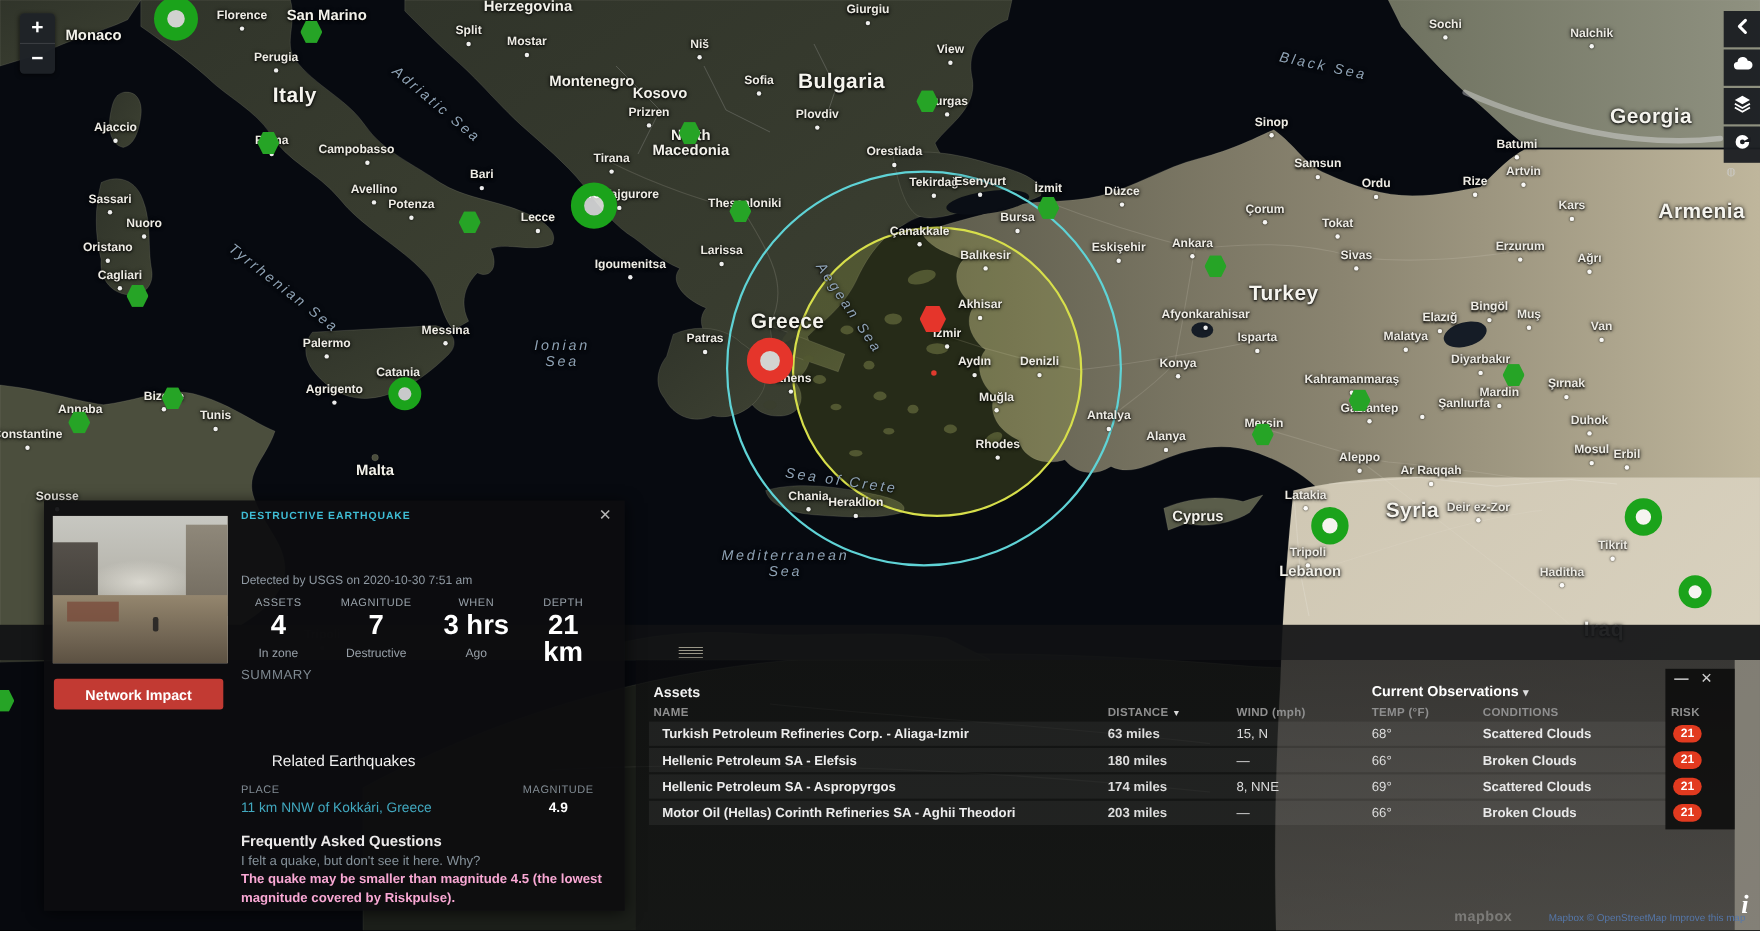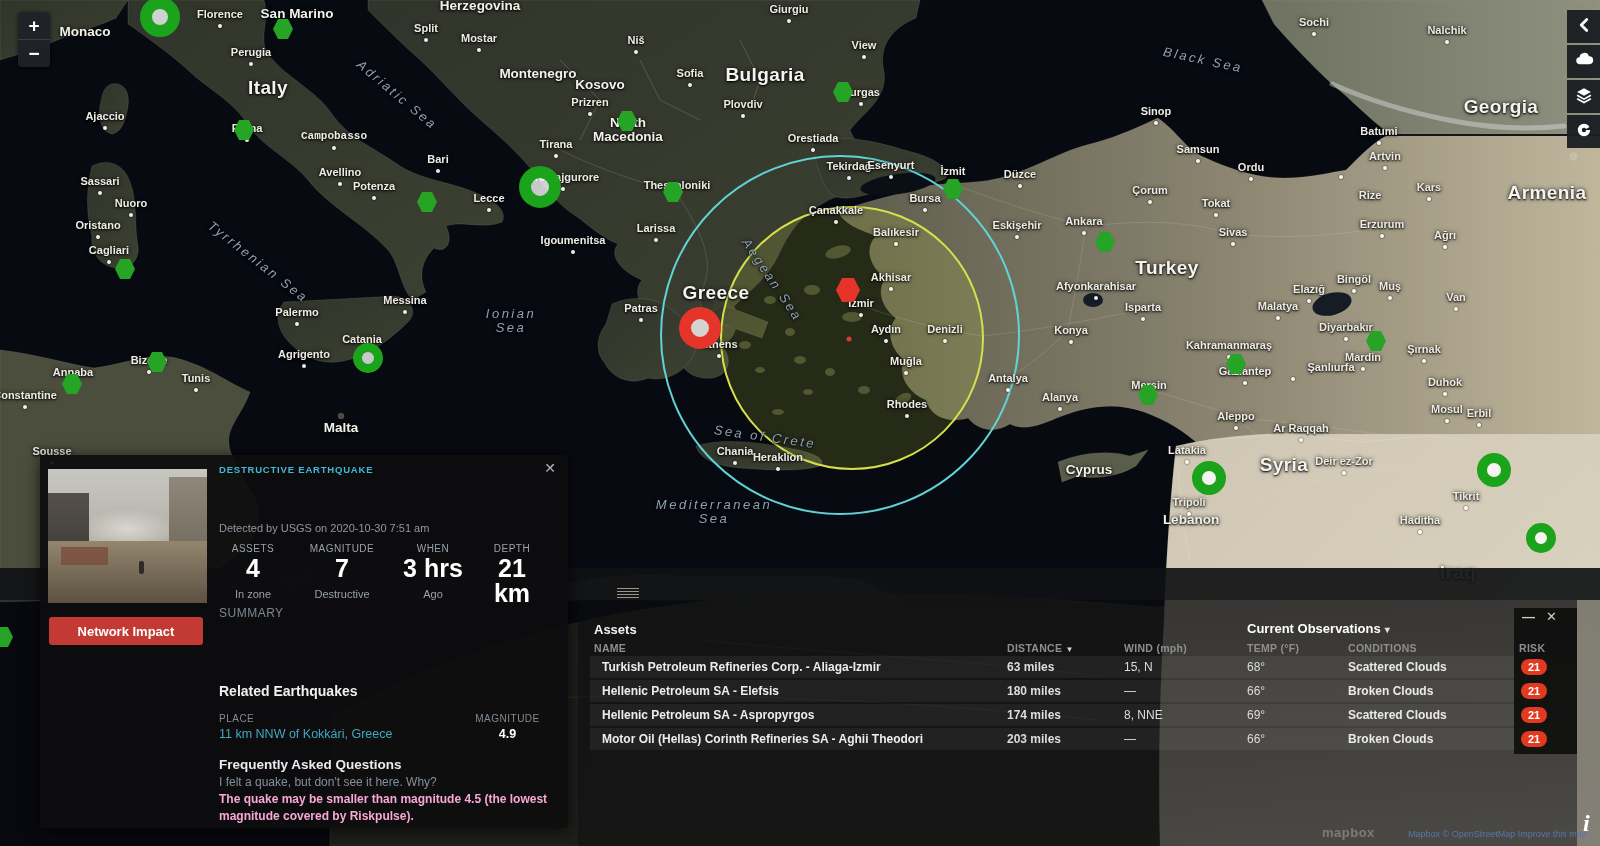--- a/index.html
+++ b/index.html
@@ -73,21 +73,21 @@
   #pp-category{top:9px;font-size:9.5px;font-weight:700;letter-spacing:.8px;color:#3fbcd4;}
   #pp-title{top:19px;font-size:21px;font-weight:600;color:#fff;line-height:1.12;}
   #pp-detected{top:67px;font-size:11px;color:#8f99a2;}
   .stat{position:absolute;text-align:center;transform:translateX(-50%);}
   .stat .sl{font-size:10px;color:#9aa3ab;letter-spacing:.5px;}
   .stat .sv{font-size:25px;font-weight:700;color:#fff;margin-top:2px;line-height:1;}
   .stat .ss{font-size:11px;color:#98a0a8;margin-top:7px;}
   #pp-summary-h{top:151px;font-size:12px;color:#7e8890;letter-spacing:.5px;}
   #pp-summary{top:167px;font-size:12px;font-weight:600;color:#e4e6e8;line-height:1.45;}
   #pp-summary a{color:#41a8bf;text-decoration:none;cursor:pointer;}
-  #pp-related-h{top:228px;font-size:14px;font-weight:700;color:#f0f0f0;}
+  #pp-related-h{top:228px;font-size:14px;font-weight:400;color:#f0f0f0;margin-left:28px;}
   #pp-place-h{top:258px;font-size:10px;color:#828c94;letter-spacing:.5px;}
   #pp-mag-h{top:258px;left:420px;width:95px;font-size:10px;color:#828c94;letter-spacing:.5px;text-align:center;}
   #pp-place-link{top:272px;font-size:12.5px;color:#41a8bf;cursor:pointer;}
   #pp-mag-val{top:272px;left:420px;width:95px;font-size:12.5px;font-weight:700;color:#fff;text-align:center;}
   #pp-faq-h{top:302px;font-size:13.5px;font-weight:700;color:#eceaea;}
   #pp-faq-q{top:320px;font-size:12px;color:#85919a;}
   #pp-faq-a{top:336px;font-size:12px;font-weight:700;color:#f9a8d4;line-height:1.4;}
   
   #mapbox-logo{position:absolute;left:1322px;top:825px;z-index:6;color:rgba(255,255,255,.28);
     font-size:13px;font-weight:700;letter-spacing:.5px;}
@@ -217,21 +217,21 @@
       <div class="map-label k-country" style="left: 1191px; top: 520px;">Lebanon</div>
       <div class="map-label k-big" style="left: 1458px; top: 573px;">Iraq</div>
       <div class="map-label k-country" style="left: 1089px; top: 470px;">Cyprus</div>
       <div class="map-label k-country" style="left: 341px; top: 428px;">Malta</div>
       <div class="map-label k-city" style="left: 220px; top: 15px;">Florence</div>
       <div class="map-dot" style="left: 220px; top: 26px;"></div>
       <div class="map-label k-city" style="left: 251px; top: 53px;">Perugia</div>
       <div class="map-dot" style="left: 251px; top: 64px;"></div>
       <div class="map-label k-city" style="left: 247px; top: 129px;">Roma</div>
       <div class="map-dot" style="left: 247px; top: 140px;"></div>
-      <div class="map-label k-city" style="left: 334px; top: 137px; font-family: Liberation Mono, monospace;">Campobasso</div>
+      <div class="map-label k-city" style="left: 324px; top: 137px;">Campobasso</div>
       <div class="map-dot" style="left: 334px; top: 148px;"></div>
       <div class="map-label k-city" style="left: 340px; top: 173px;">Avellino</div>
       <div class="map-dot" style="left: 340px; top: 184px;"></div>
       <div class="map-label k-city" style="left: 438px; top: 160px;">Bari</div>
       <div class="map-dot" style="left: 438px; top: 171px;"></div>
       <div class="map-label k-city" style="left: 374px; top: 187px;">Potenza</div>
       <div class="map-dot" style="left: 374px; top: 198px;"></div>
       <div class="map-label k-city" style="left: 489px; top: 199px;">Lecce</div>
       <div class="map-dot" style="left: 489px; top: 210px;"></div>
       <div class="map-label k-city" style="left: 105px; top: 117px;">Ajaccio</div>
@@ -339,21 +339,21 @@
       <div class="map-label k-city" style="left: 1216px; top: 204px;">Tokat</div>
       <div class="map-dot" style="left: 1216px; top: 215px;"></div>
       <div class="map-label k-city" style="left: 1233px; top: 233px;">Sivas</div>
       <div class="map-dot" style="left: 1233px; top: 244px;"></div>
       <div class="map-label k-city" style="left: 1382px; top: 225px;">Erzurum</div>
       <div class="map-dot" style="left: 1382px; top: 236px;"></div>
       <div class="map-label k-city" style="left: 1445px; top: 236px;">Ağrı</div>
       <div class="map-dot" style="left: 1445px; top: 247px;"></div>
       <div class="map-label k-city" style="left: 1429px; top: 188px;">Kars</div>
       <div class="map-dot" style="left: 1429px; top: 199px;"></div>
-      <div class="map-label k-city" style="left: 1370px; top: 166px; margin-top: 30px;">Rize</div>
+      <div class="map-label k-city" style="left: 1341px; top: 166px;">Rize</div>
       <div class="map-dot" style="left: 1341px; top: 177px;"></div>
       <div class="map-label k-city" style="left: 1385px; top: 157px;">Artvin</div>
       <div class="map-dot" style="left: 1385px; top: 168px;"></div>
       <div class="map-label k-city" style="left: 1379px; top: 132px;">Batumi</div>
       <div class="map-dot" style="left: 1379px; top: 143px;"></div>
       <div class="map-label k-city" style="left: 1314px; top: 23px;">Sochi</div>
       <div class="map-dot" style="left: 1314px; top: 34px;"></div>
       <div class="map-label k-city" style="left: 1447px; top: 31px;">Nalchik</div>
       <div class="map-dot" style="left: 1447px; top: 42px;"></div>
       <div class="map-label k-city" style="left: 1354px; top: 280px;">Bingöl</div>

